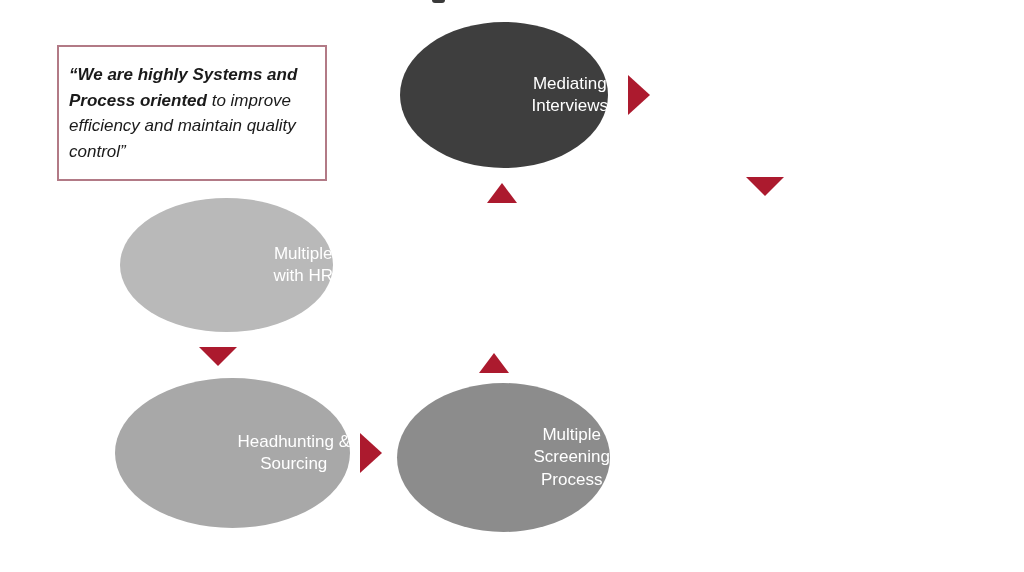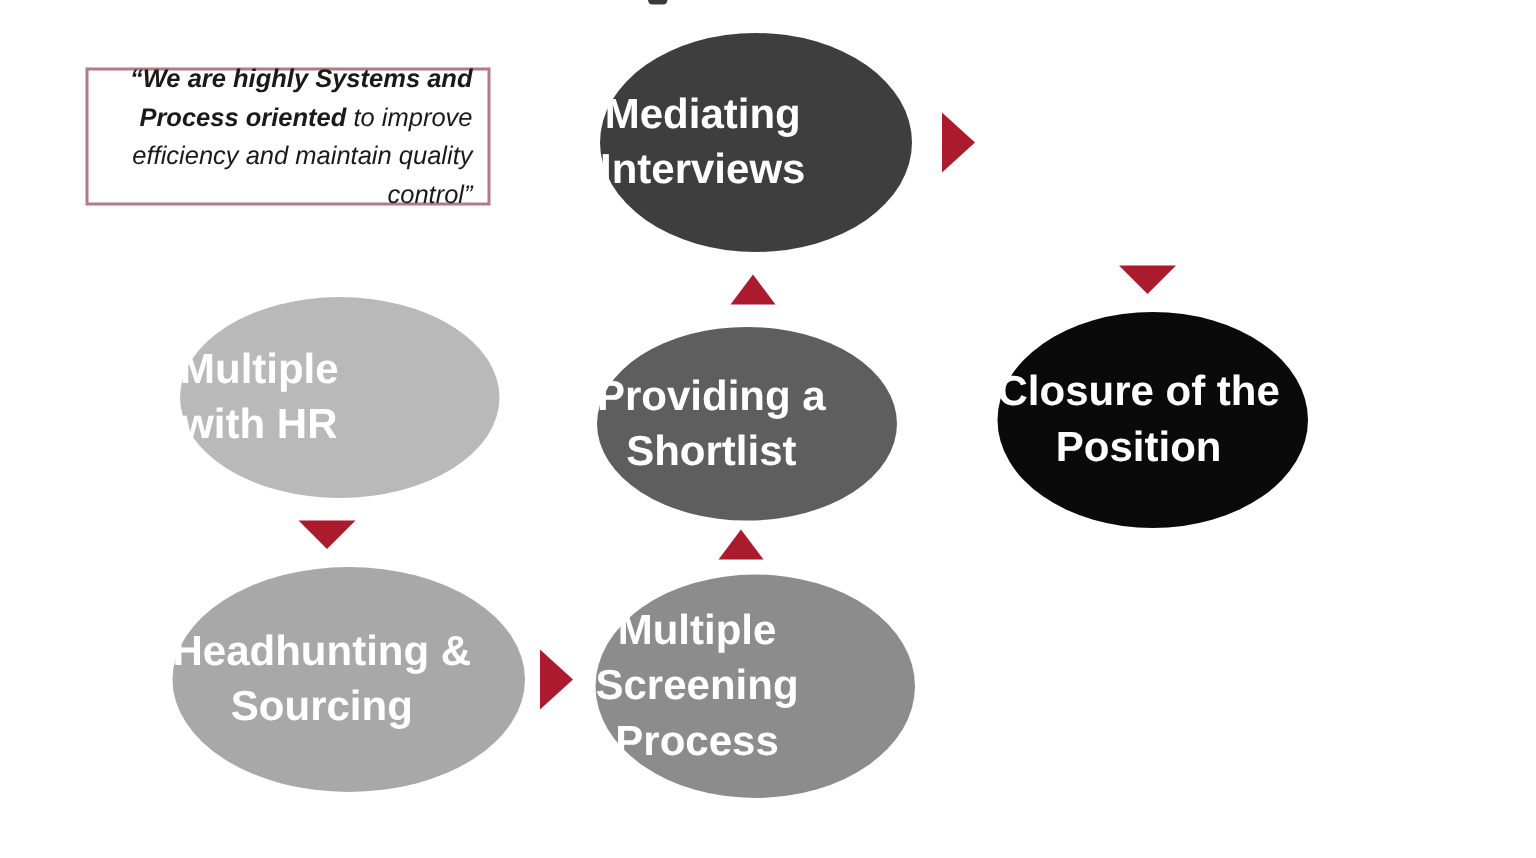--- a/index.html
+++ b/index.html
@@ -12,44 +12,43 @@
   .stage {
     position: relative;
     width: 1024px; height: 572px;
     background: var(--background, #ffffff);
   }
 
   
   .quote-box {
     position: absolute;
     left: 57px; top: 45px;
-    width: 270px; height: 92px;
+    width: 270px; height: 136px;
     box-sizing: border-box;
     border: 2px solid var(--quote-border, #b27a86);
     display: flex; flex-direction: column;
     align-items: center; justify-content: center;
-    text-align: right;
+    text-align: left;
     padding: 4px 10px;
     color: #1a1a1a;
     font-size: 17px;
     line-height: 1.5;
     font-style: italic;
   }
   .quote-bold { font-weight: 700; }
 
   
   .node {
     position: absolute;
     border-radius: 50%;
-    display: flex; align-items: center; justify-content: flex-start;
+    display: flex; align-items: center; justify-content: flex-end;
     text-align: center;
     color: var(--node-text, #ffffff);
-    font-size: 28px;
+    font-size: 17px;
     line-height: 1.32;
-    font-weight: bold;
   }
   .node-label { white-space: pre-line; }
 
   #node-alignment-with-hr    { left: 120px; top: 198px; width: 213px; height: 134px; }
   #node-headhunting-sourcing { left: 115px; top: 378px; width: 235px; height: 150px; }
   #node-multiple-screening   { left: 397px; top: 383px; width: 213px; height: 149px; }
   #node-providing-shortlist  { left: 398px; top: 218px; width: 200px; height: 129px; }
   #node-mediating-interviews { left: 400px; top:  22px; width: 208px; height: 146px; }
   #node-aiding-negotiations  { left: 663px; top:  25px; width: 210px; height: 145px; }
   #node-closure-position     { left: 665px; top: 208px; width: 207px; height: 144px; }
@@ -109,35 +108,27 @@
     <span class="node-label">Multiple
 Screening
 Process</span>
   </div>
 
   <div class="node" id="node-headhunting-sourcing" style="background: rgb(168, 168, 168);">
     <span class="node-label">Headhunting &amp;
 Sourcing</span>
   </div>
 
-  <div class="node" id="node-providing-shortlist" style="background: rgb(94, 94, 94);">
-    <span class="node-label">Providing a
-Shortlist</span>
-  </div>
 
   <div class="node" id="node-mediating-interviews" style="background: rgb(62, 62, 62);">
     <span class="node-label">Mediating
 Interviews</span>
   </div>
 
 
-  <div class="node" id="node-closure-position" style="background: rgb(10, 10, 10);">
-    <span class="node-label">Closure of the
-Position</span>
-  </div>
 
   <div class="arrow arrow-down" id="arrow-alignment-to-headhunting"></div>
   <div class="arrow arrow-right" id="arrow-headhunting-to-screening"></div>
   <div class="arrow arrow-up" id="arrow-screening-to-providing"></div>
   <div class="arrow arrow-up" id="arrow-providing-to-mediating"></div>
   <div class="arrow arrow-right" id="arrow-mediating-to-aiding"></div>
   <div class="arrow arrow-down" id="arrow-aiding-to-closure"></div>
 
 </div>
 

